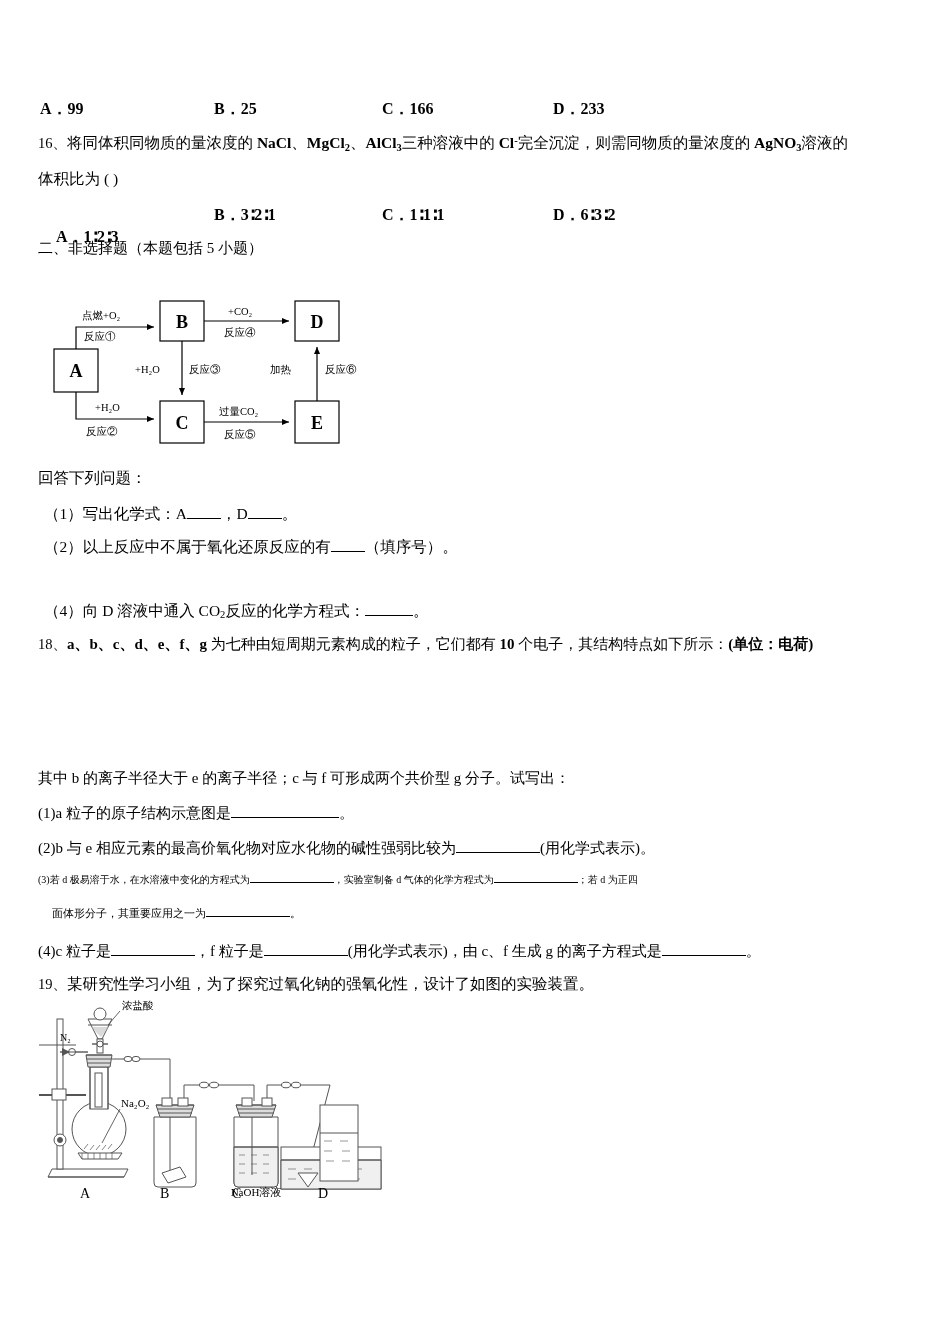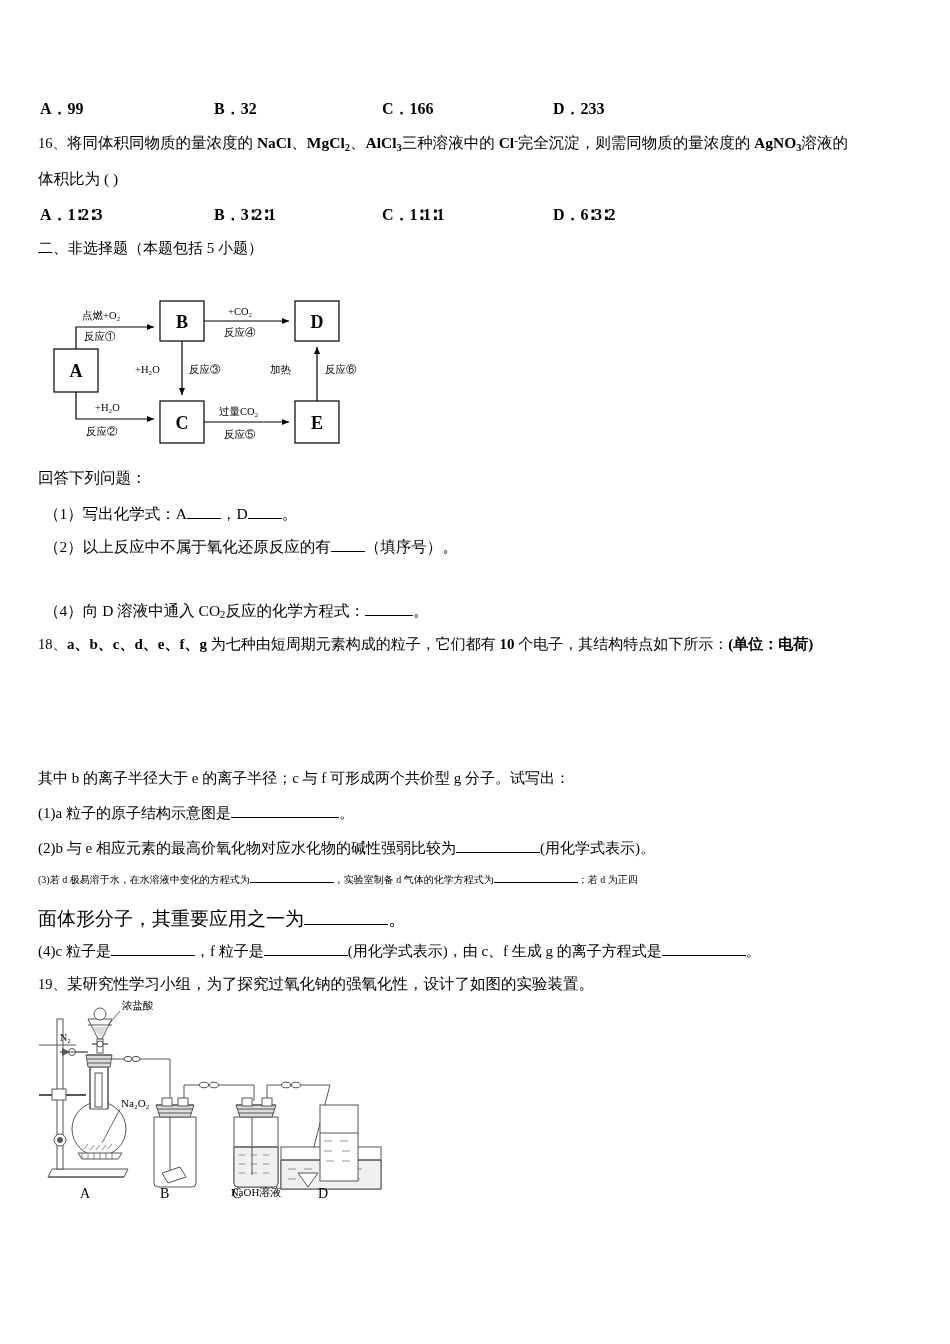--- a/index.html
+++ b/index.html
@@ -101,39 +101,39 @@
 </head>
 <body>
 
 <div class="page">
 
   <div class="opt-row" style="left:40px; top:99px; width:600px;">
     <span class="opt" style="left:0px;">
       <span>A</span>．<span>99</span>
     </span>
     <span class="opt" style="left:174px;">
-      <span>B</span>．<span>32</span>
+      <span>B</span>．<span>25</span>
     </span>
     <span class="opt" style="left:342px;">
       <span>C</span>．<span>166</span>
     </span>
     <span class="opt" style="left:513px;">
       <span>D</span>．<span>233</span>
     </span>
   </div>
 
   <div class="row" style="left:38px; top:134px;">
     <span class="small-num">16、</span><span>将同体积同物质的量浓度的 </span><b><span>NaCl</span></b><span>、</span><b><span>MgCl</span><sub>2</sub></b><span>、</span><b><span>AlCl</span><sub>3</sub></b><span>三种溶液中的 </span><b><span>Cl</span><sup>-</sup></b><span>完全沉淀，则需同物质的量浓度的 </span><b><span>AgNO</span><sub>3</sub></b><span>溶液的</span>
   </div>
   <div class="row" style="left:38px; top:170px;">
     <span>体积比为 ( )</span>
   </div>
 
   <div class="opt-row" style="left:40px; top:205px; width:620px;">
-    <span class="opt" style="left:0px;">
+    <span class="opt" style="left:16px;margin-top:22px;">
       <span>A</span>．<span>1∶2∶3</span>
     </span>
     <span class="opt" style="left:174px;">
       <span>B</span>．<span>3∶2∶1</span>
     </span>
     <span class="opt" style="left:342px;">
       <span>C</span>．<span>1∶1∶1</span>
     </span>
     <span class="opt" style="left:513px;">
       <span>D</span>．<span>6∶3∶2</span>
@@ -227,21 +227,21 @@
   </div>
 
   <div class="qline b" style="left:38px; top:838px; font-size:15px;">
     <span>(2)b 与 e 相应元素的最高价氧化物对应水化物的碱性强弱比较为</span><span class="blank8"></span><span>(用化学式表示)。</span>
   </div>
 
   <div class="qline b" style="left:38px; top:872px; font-size:10px;">
     <span>(3)若 d 极易溶于水，在水溶液中变化的方程式为</span><span class="blank8"></span><span>，实验室制备 d 气体的化学方程式为</span><span class="blank8"></span><span>；若 d 为正四</span>
   </div>
 
-  <div class="qline b" style="left:38px; top:906px; font-size:19px;">
+  <div class="qline b" style="left:52px; top:906px; font-size:11px;">
     <span>面体形分子，其重要应用之一为</span><span class="blank8"></span><span>。</span>
   </div>
 
   <div class="qline b" style="left:38px; top:941px; font-size:15px;">
     <span>(4)c 粒子是</span><span class="blank8"></span><span>，f 粒子是</span><span class="blank8"></span><span>(用化学式表示)，由 c、f 生成 g 的离子方程式是</span><span class="blank8"></span><span>。</span>
   </div>
 
   <div class="row" style="left:38px; top:975px;">
     <span class="small-num">19、</span><span>某研究性学习小组，为了探究过氧化钠的强氧化性，设计了如图的实验装置。</span>
   </div>

